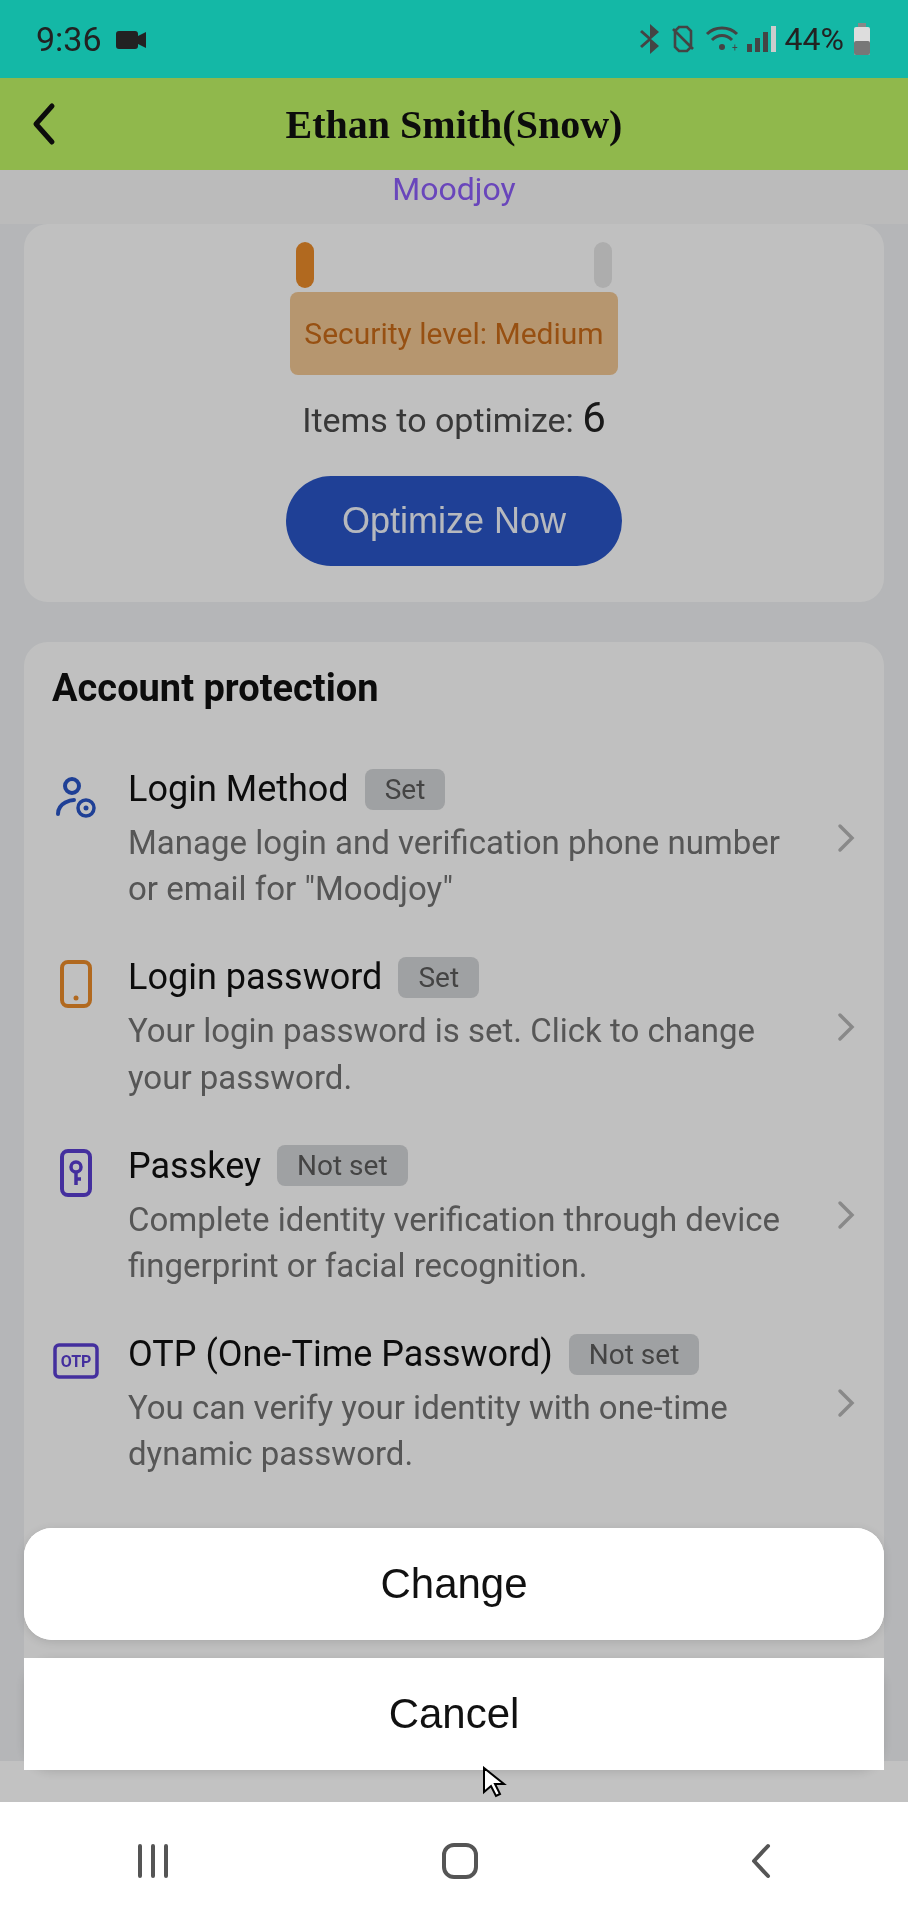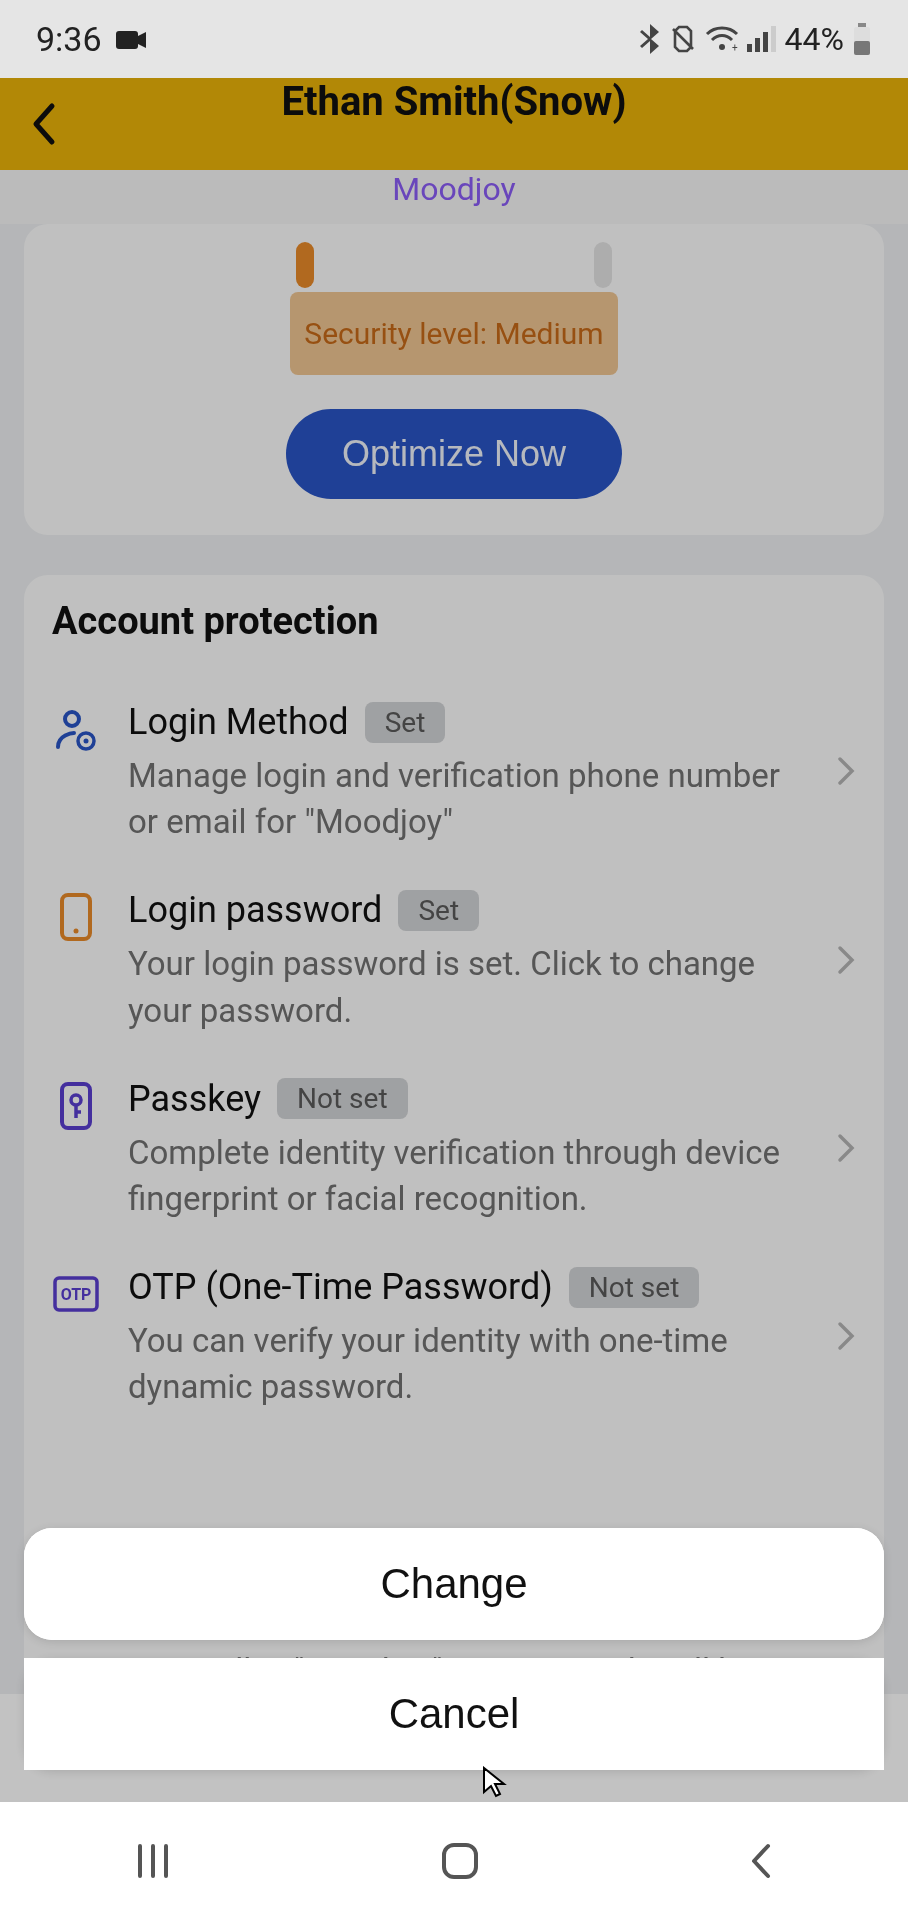--- a/index.html
+++ b/index.html
@@ -1,28 +1,28 @@
 <!DOCTYPE html>
 <html><head>
 <meta charset="utf-8">
 <style>
   * { box-sizing: border-box; margin: 0; padding: 0; }
   html, body { width: 908px; height: 1920px; font-family: -apple-system, "Segoe UI", Roboto, Arial, sans-serif; background: #fff; overflow: hidden; position: relative; }
 
   
-  .statusbar { height: 78px; background: #e5e5e5; display: flex; align-items: center; justify-content: space-between; padding: 0 36px; font-size: 34px; color: #222; }
+  .statusbar { height: 78px; background: #14b8a6; display: flex; align-items: center; justify-content: space-between; padding: 0 36px; font-size: 34px; color: #222; }
   .sb-left { display: flex; align-items: center; gap: 14px; }
   .sb-right { display: flex; align-items: center; gap: 8px; font-size: 32px; }
   .sb-right svg { display: block; }
 
   
   .scrim { position: absolute; top: 78px; left: 0; right: 0; bottom: 118px; background: rgba(0,0,0,0.24); pointer-events: none; }
 
   
-  .app-header { position: relative; height: 92px; background: #eab308; display: flex; justify-content: center; }
+  .app-header { position: relative; height: 92px; background: #bef264; display: flex; align-items: center; justify-content: center; font-family: Liberation Serif, serif; }
   .back-btn { position: absolute; left: 20px; top: 50%; transform: translateY(-50%); width: 48px; height: 48px; display: flex; align-items: center; justify-content: center; }
   .app-title { font-size: 40px; font-weight: 700; color: #111; }
   .app-subtitle { font-size: 32px; color: #8b5cf6; text-align: center; padding-bottom: 16px; background:#f6f6f6; }
 
   
   .content { background: #eef0f2; padding: 0 24px; }
   .card { background: #fdfdfd; border-radius: 24px; padding: 24px 28px 32px; }
   .card + .card { margin-top: 40px; }
 
   .sec-gauge { display:flex; justify-content:center; align-items:flex-end; gap: 280px; height: 40px; }
@@ -122,20 +122,23 @@
 <div class="app-subtitle">Moodjoy</div>
 
 <div class="content">
 
   <div class="card">
     <div class="sec-gauge">
       <div class="gauge-line"></div>
       <div class="gauge-line" style="background:#e4e4e4"></div>
     </div>
     <span class="sec-pill">Security level: Medium</span>
+    <div class="items-line">
+      <span>Items to optimize: </span><span class="items-count">6</span>
+    </div>
     <button class="optimize-btn">Optimize Now</button>
   </div>
 
   <div class="card" style="padding-bottom:4px">
     <div class="section-title">Account protection</div>
 
     <div class="row">
       <div class="row-icon">
         <svg width="44" height="44" viewBox="0 0 44 44">
             <circle cx="18" cy="12" r="7" fill="none" stroke="#2a55c5" stroke-width="4"></circle>

